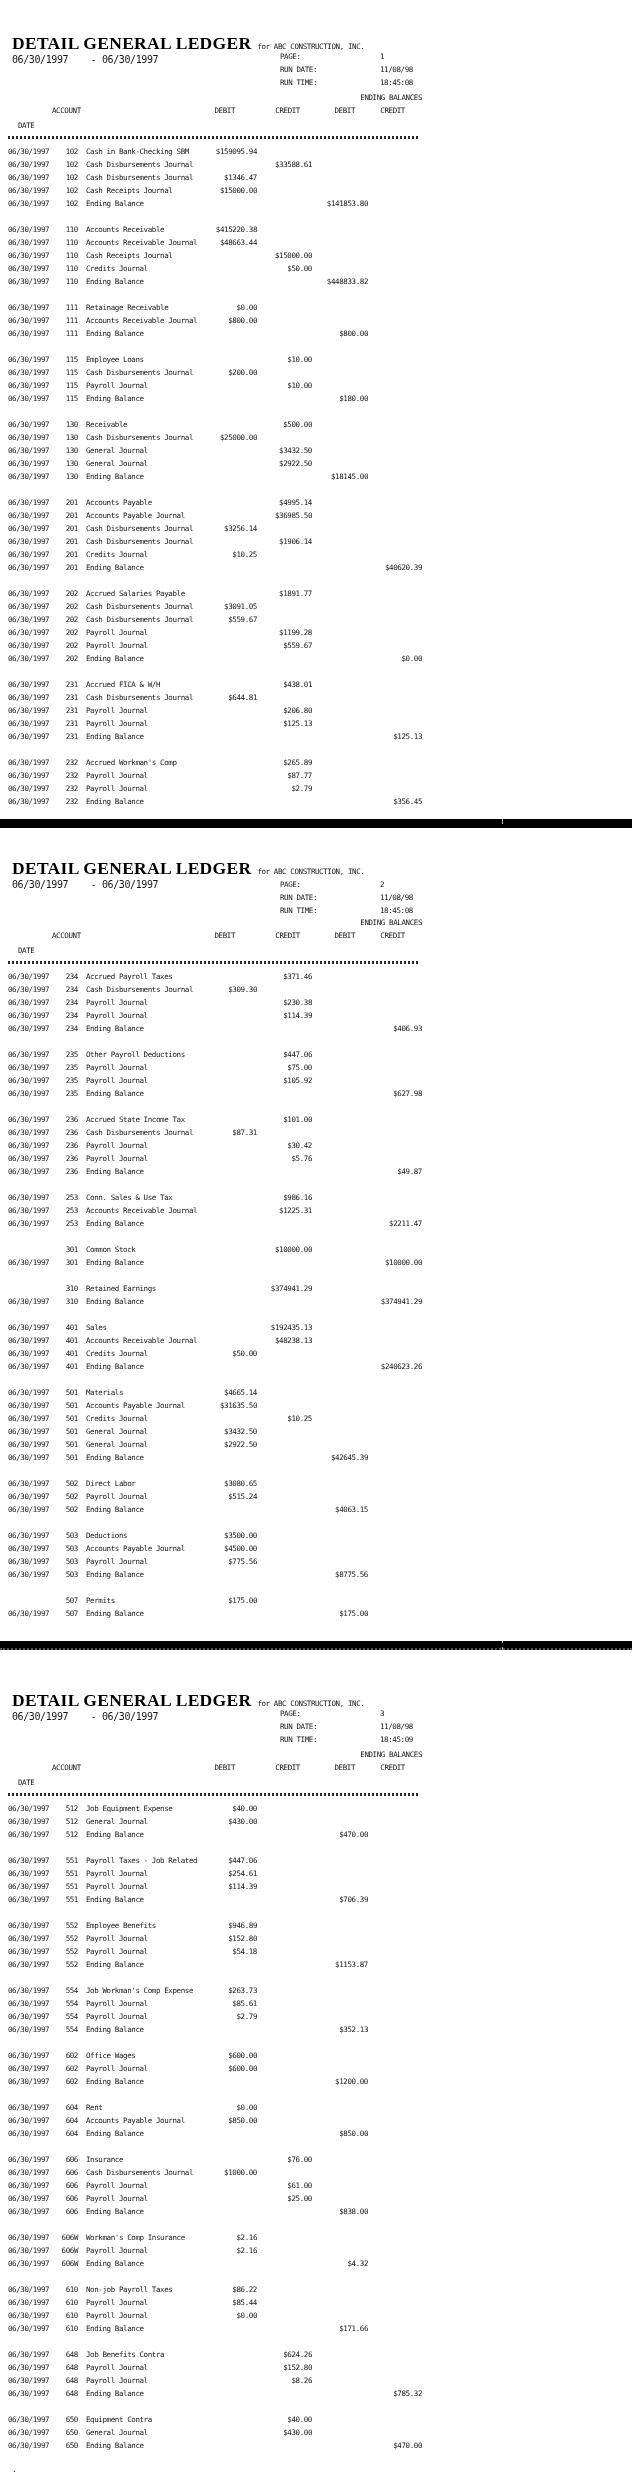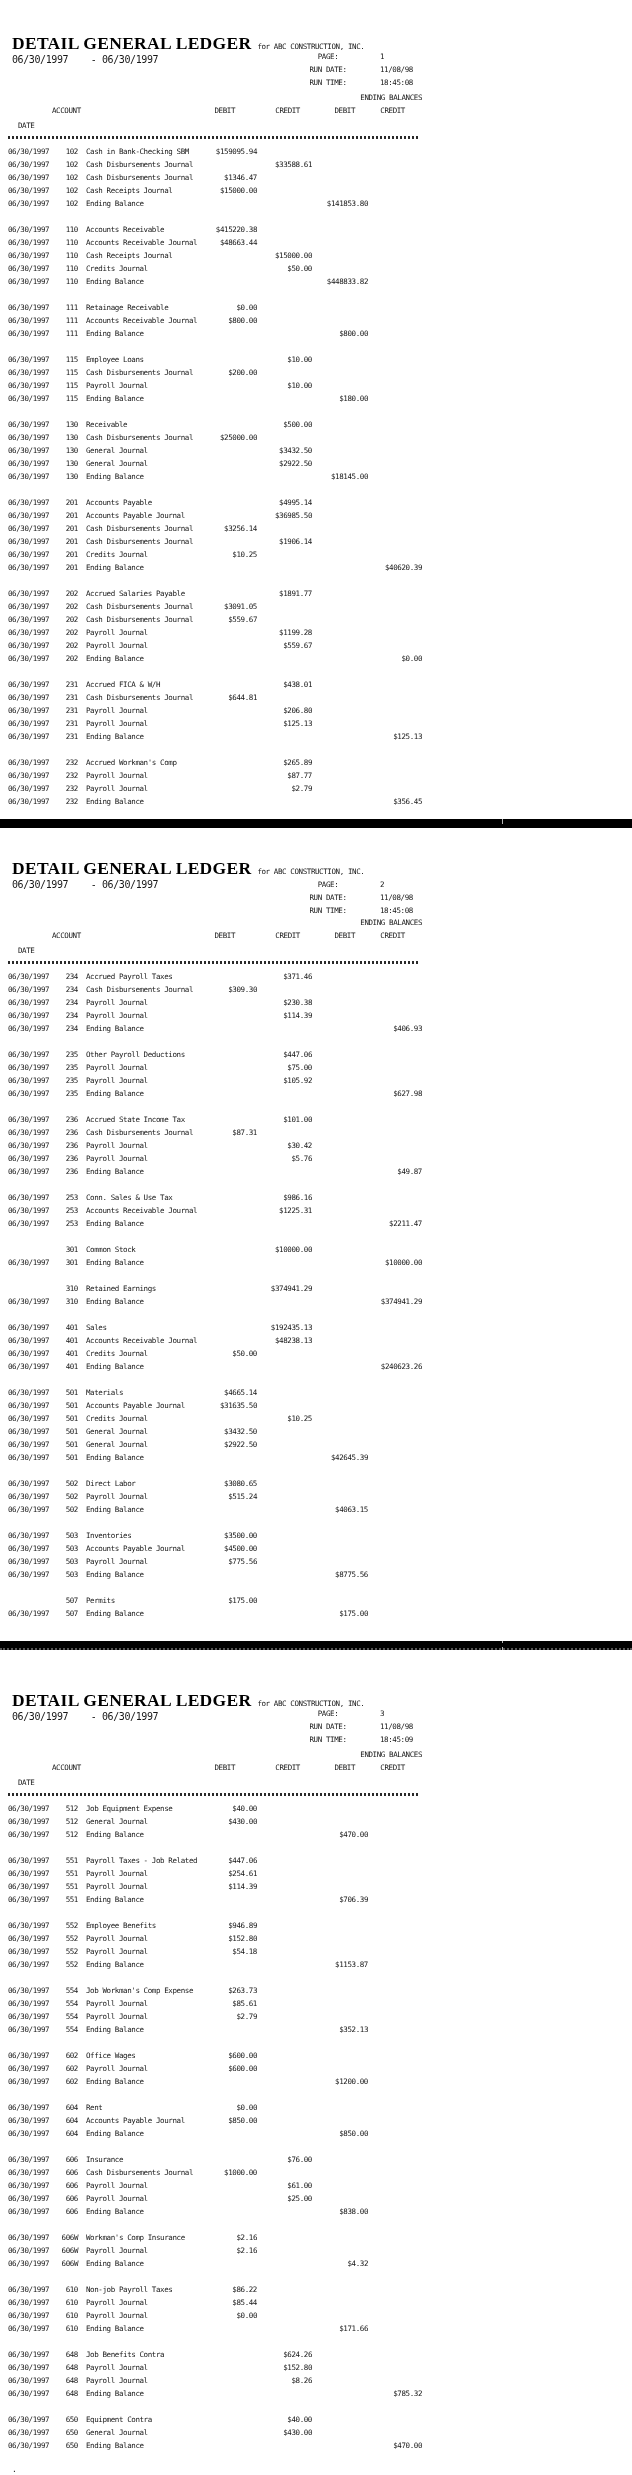--- a/index.html
+++ b/index.html
@@ -8,21 +8,21 @@
   .page{position:relative;box-sizing:border-box;overflow:hidden;background:#fff;}
   .p1{height:819px;padding-top:33px;}
   .p2{height:813px;padding-top:30px;}
   .p3{height:825px;padding-top:40px;}
   .title-line{margin-left:12px;white-space:nowrap;}
   .title{font-family:"Liberation Serif",serif;font-weight:bold;font-size:17.5px;letter-spacing:.3px;color:#000;}
   .subtitle{font-size:7.5px;letter-spacing:-0.4px;margin-left:6px;}
   .meta{position:absolute;left:280px;top:50px;font-size:7.5px;letter-spacing:-0.4px;line-height:13px;}
   .p3 .meta{top:57px;}
   .meta-row{display:flex;}
-  .meta-label{display:inline-block;width:96px;text-align:center;white-space:pre;}
+  .meta-label{display:inline-block;width:96px;text-align:left;white-space:pre;}
   .meta-value{margin-left:4px;white-space:pre;}
   .date-range{margin-left:12px;margin-top:0;font-size:10px;letter-spacing:-0.4px;white-space:pre;}
   .table{margin-top:26px;font-size:7.5px;letter-spacing:-0.4px;line-height:13px;}
   .grid{display:grid;grid-template-columns:44px 26px 134px 45px 55px 56px 54px;padding-left:8px;}
   .c-date{white-space:pre;}
   .c-acct{text-align:right;white-space:nowrap;}
   .c-desc{padding-left:8px;white-space:nowrap;}
   .c-num{text-align:right;white-space:nowrap;}
   .eb-cell{grid-column:6/8;text-align:right;padding-left:26px;white-space:nowrap;}
   .hdr .c-date{padding-left:10px;margin-top:15px;}
@@ -836,21 +836,21 @@
             <span class="c-num"></span>
             <span class="c-num"></span>
             <span class="c-num">$4063.15</span>
             <span class="c-num"></span>
           </div>
         </div>
         <div class="group">
           <div class="grid">
             <span class="c-date">06/30/1997</span>
             <span class="c-acct">503</span>
-            <span class="c-desc">Inventories</span>
+            <span class="c-desc">Deductions</span>
             <span class="c-num">$3500.00</span>
             <span class="c-num"></span>
             <span class="c-num"></span>
             <span class="c-num"></span>
           </div>
           <div class="grid">
             <span class="c-date">06/30/1997</span>
             <span class="c-acct">503</span>
             <span class="c-desc">Accounts Payable Journal</span>
             <span class="c-num">$4500.00</span>

